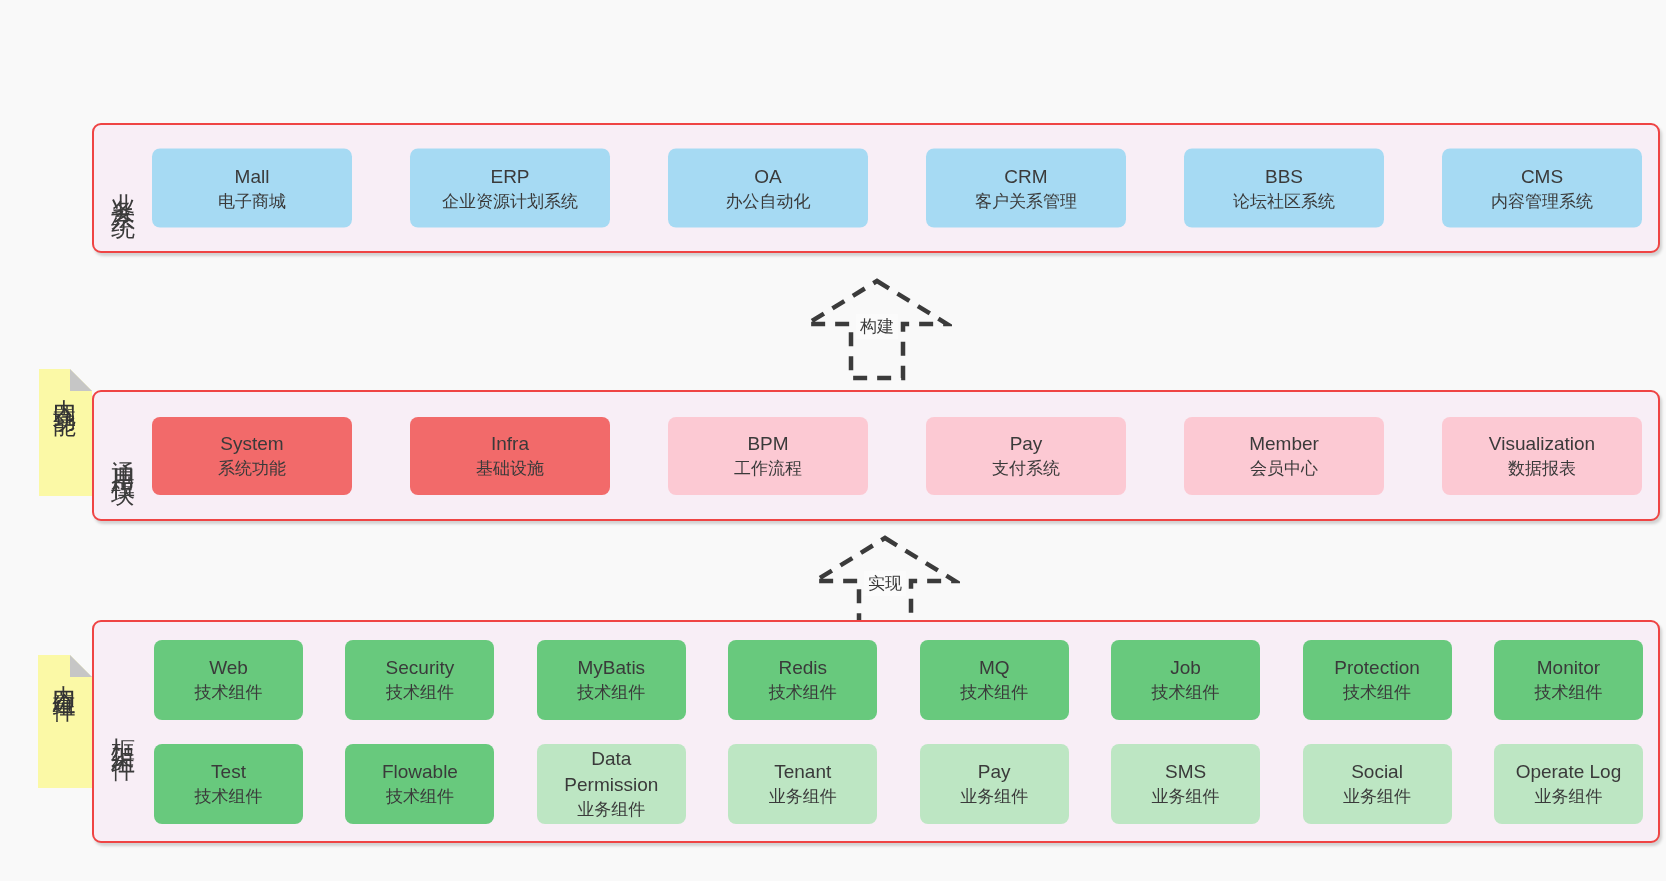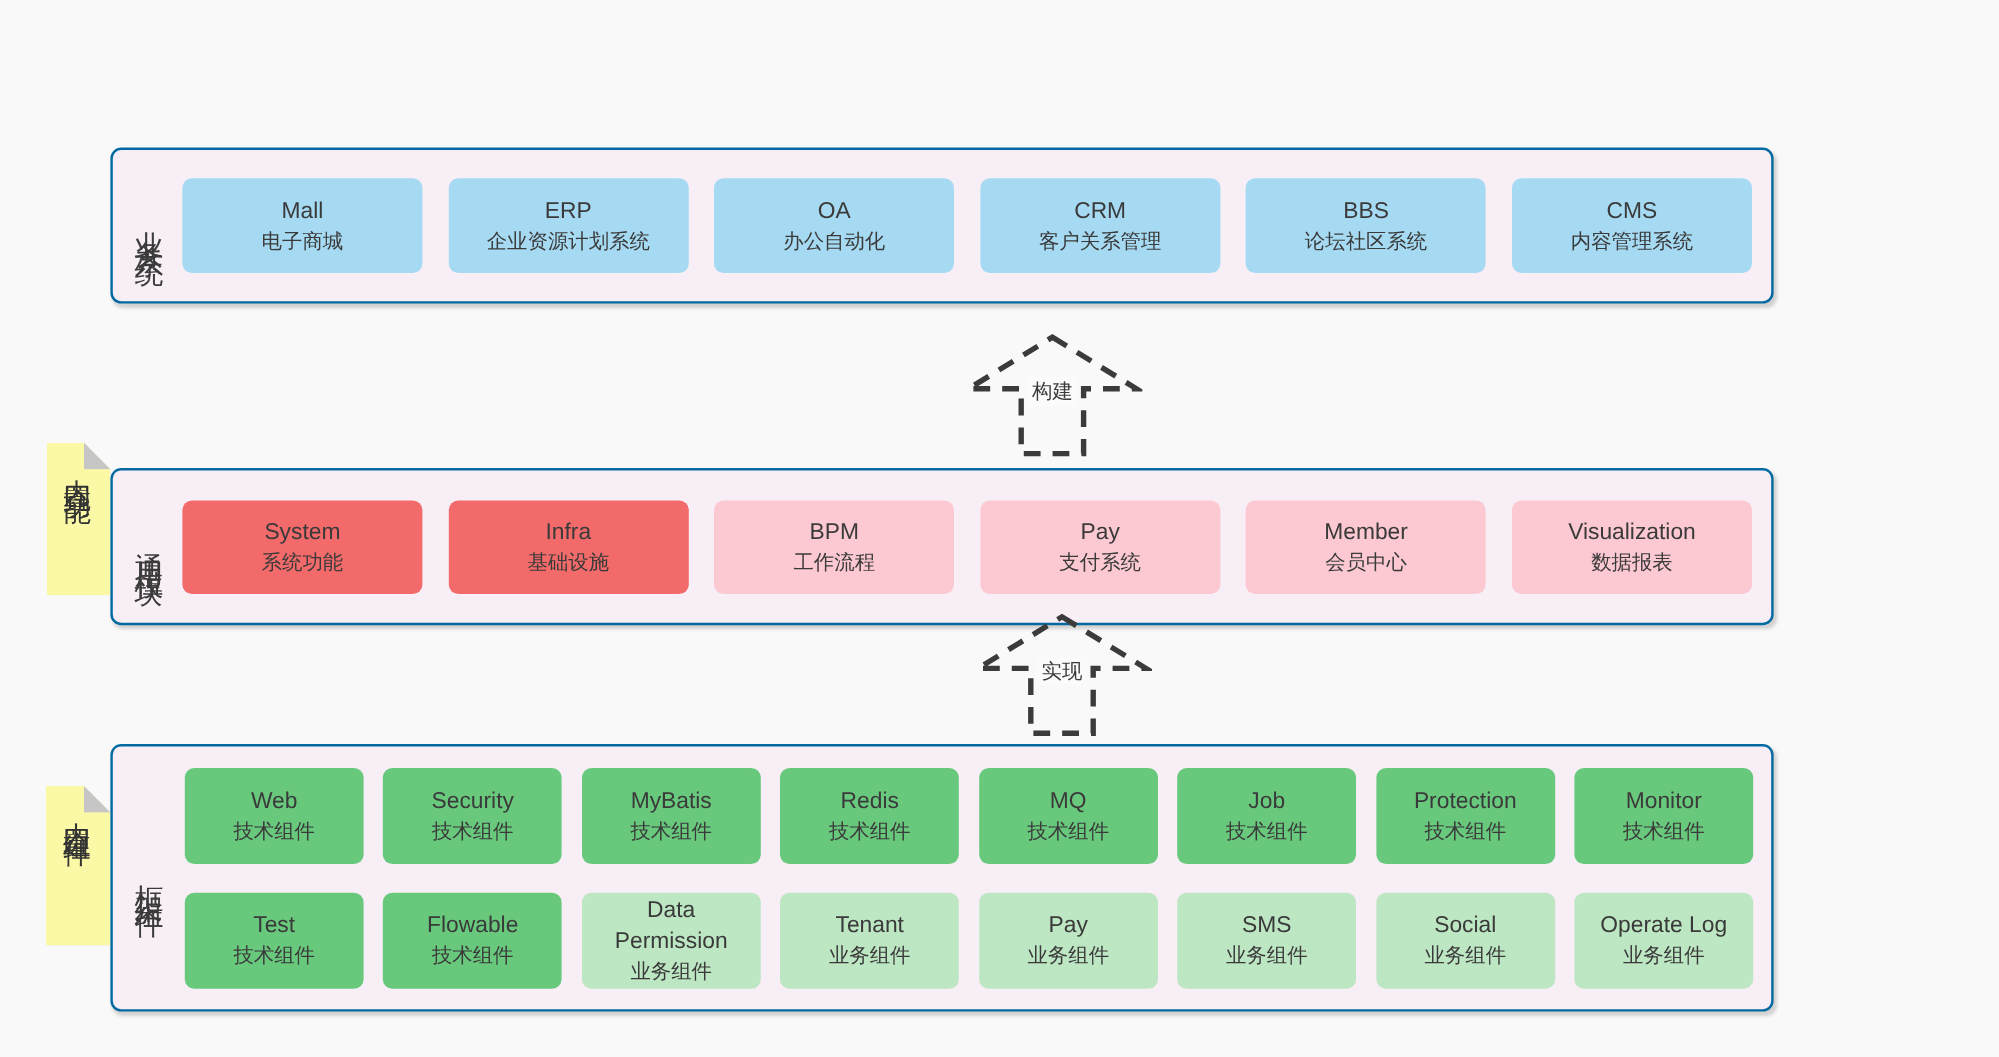--- a/index.html
+++ b/index.html
@@ -4,23 +4,23 @@
 <style>
   html,body{margin:0;padding:0;background:#f9f9f9;}
   .stage{
     position:relative;width:1666px;height:881px;overflow:hidden;
     background:#f9f9f9;
     font-family:"Liberation Sans","DejaVu Sans",sans-serif;
     color:#3a3a3a;
   }
   
   .layer{
-    position:absolute;left:92px;width:1386px;
+    position:absolute;left:92px;width:1568px;
     background:#f8eef6;
-    border:2px solid #0369a1;border-radius:9px;
+    border:2px solid #ef4444;border-radius:9px;
     box-shadow:2px 3px 3px rgba(0,0,0,0.16);
     box-sizing:border-box;
   }
   .layer-business{top:123px;height:130px;}
   .layer-modules{top:390px;height:131px;}
   .layer-components{top:620px;height:223px;}
   
   .side-label{
     position:absolute;left:13px;top:50%;transform:translateY(-50%);
     writing-mode:vertical-rl;text-orientation:upright;
@@ -65,21 +65,21 @@
   .note-modules{left:39px;top:369px;width:53px;height:127px;}
   .note-components{left:38px;top:655px;width:54px;height:133px;}
   .note-text{
     writing-mode:vertical-rl;text-orientation:upright;
     font-size:23px;letter-spacing:5px;color:#333;padding-top:12px;
     white-space:nowrap;
   }
   
   .arrow{position:absolute;width:150px;height:104px;}
   .arrow-build{left:802px;top:278px;}
-  .arrow-impl{left:810px;top:511px;text-align:right;}
+  .arrow-impl{left:810px;top:535px;text-align:right;}
   .arrow svg{display:block;width:150px;height:104px;}
   .arrow-label{
     position:absolute;left:50%;top:36px;transform:translateX(-50%);
     background:#fbfbfb;padding:1px 4px;font-size:17px;color:#3b3b3b;
     white-space:nowrap;
   }
 </style>
 </head>
 <body>
 

